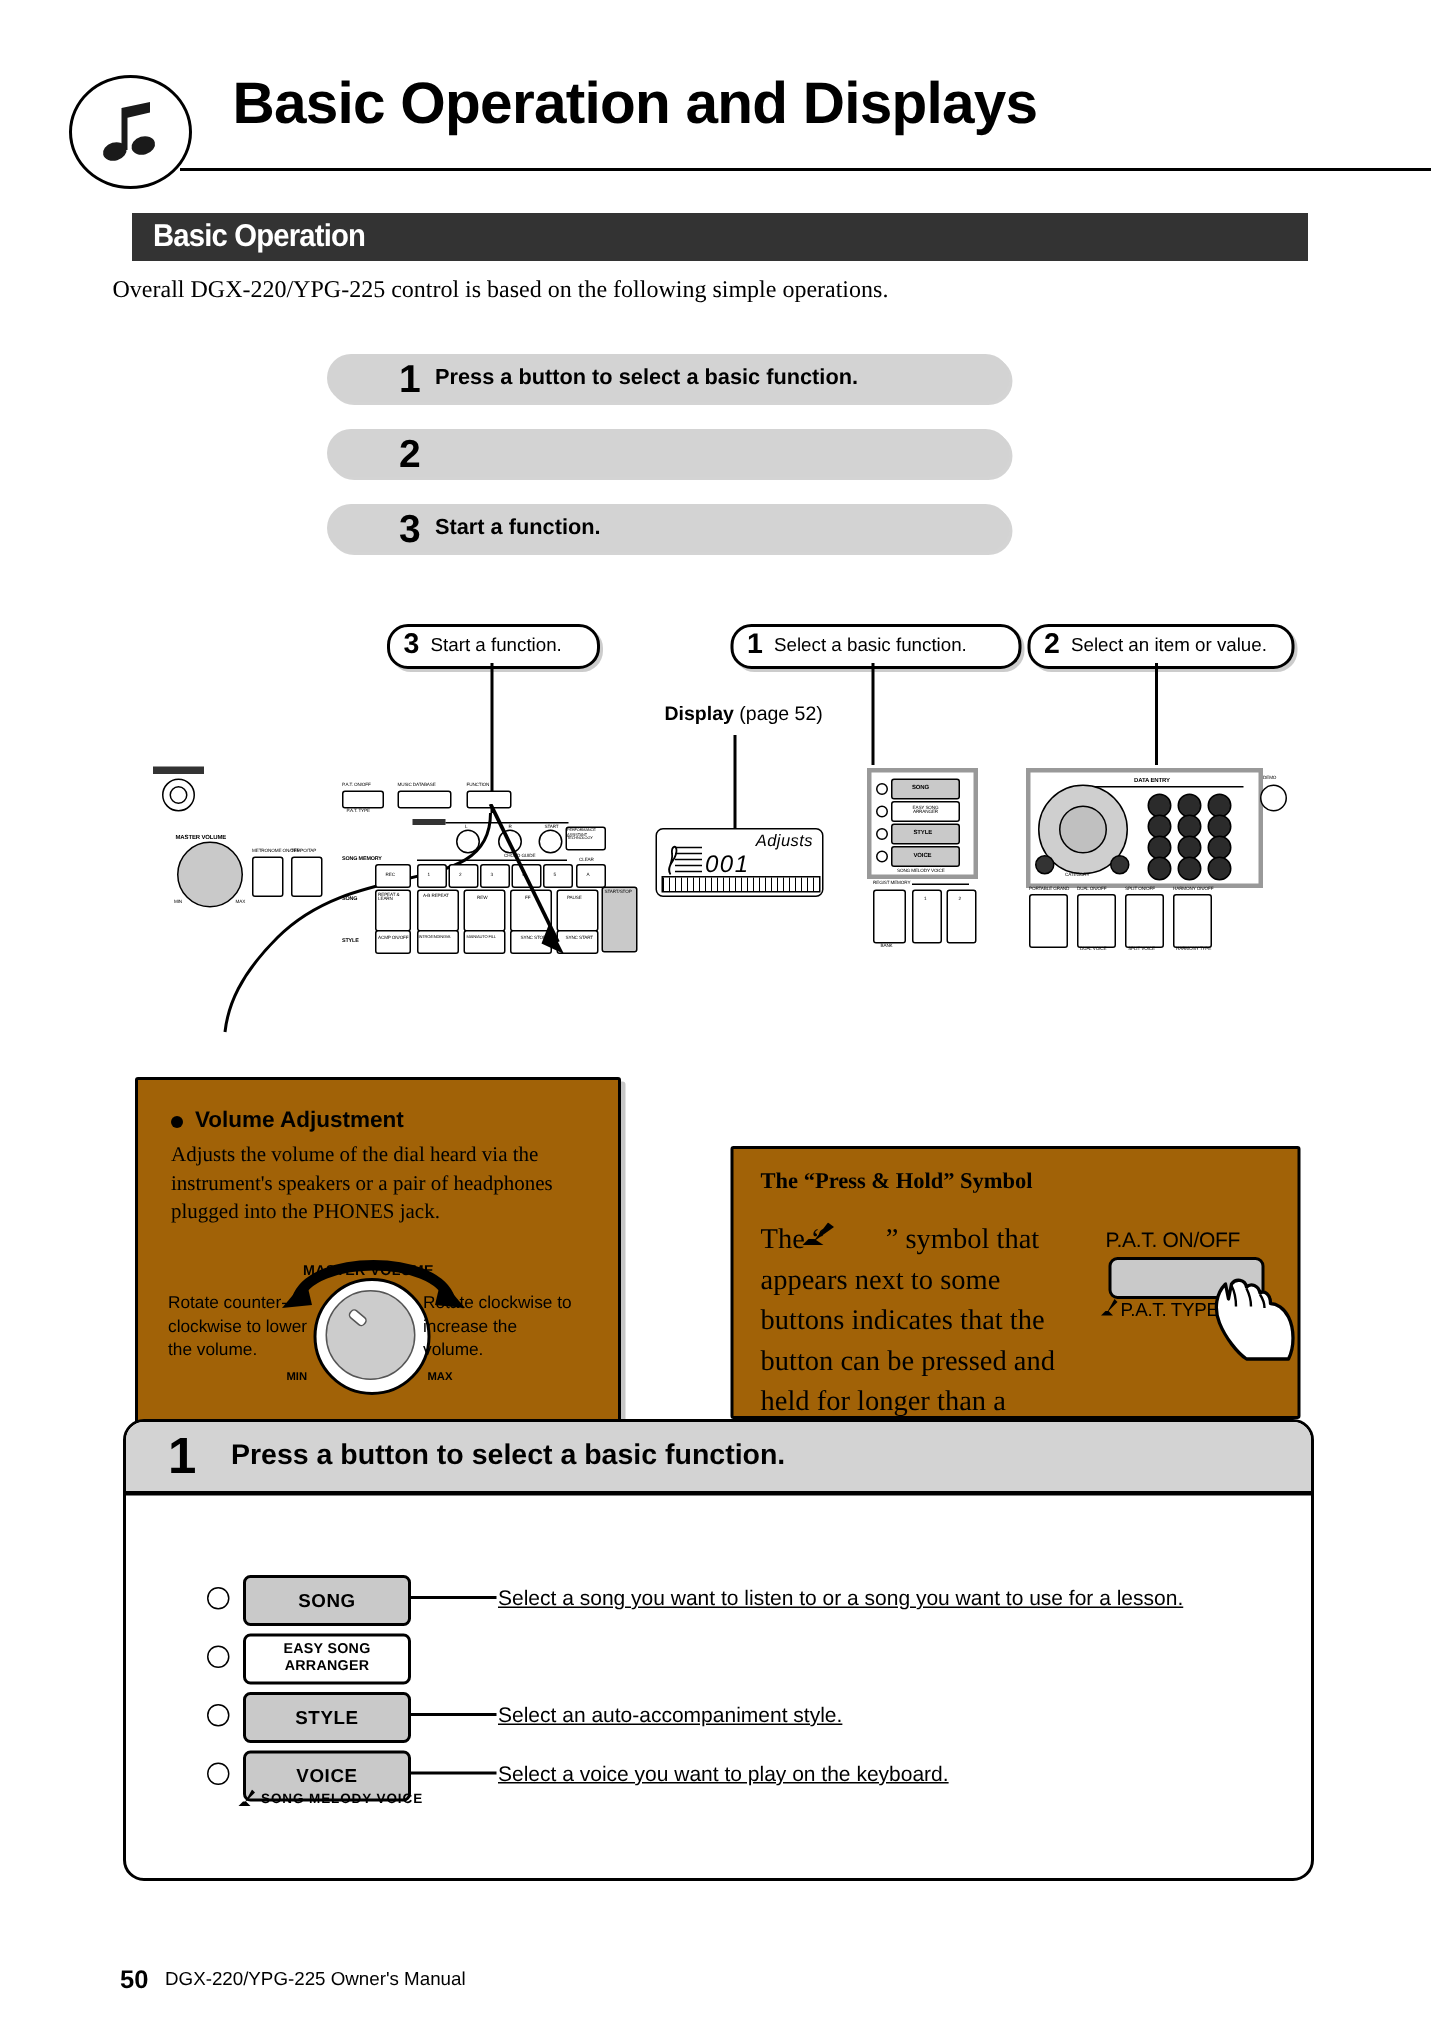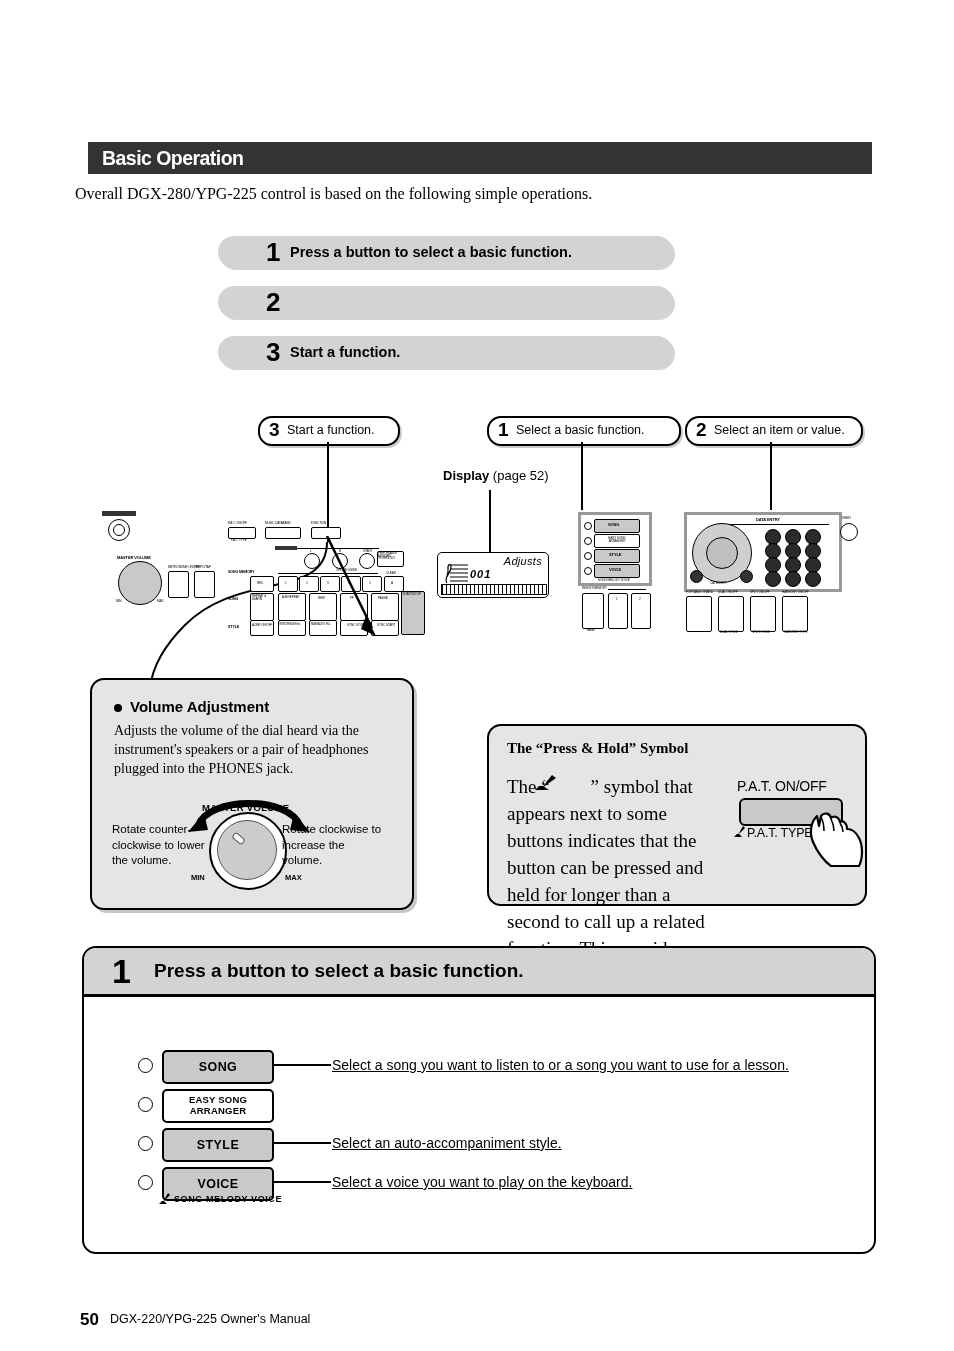--- a/index.html
+++ b/index.html
@@ -54,26 +54,26 @@
   .pa-lbl{position:absolute;font-size:3.1px;letter-spacing:-.1px;white-space:nowrap;color:#000;transform:scale(1);}
   .pa-lbl.b{font-weight:bold;font-size:3.6px;}
   .pa-knob{position:absolute;border:1px solid #000;border-radius:50%;background:#c9c9c9;}
   .pa-circ{position:absolute;border:1px solid #000;border-radius:50%;background:#fff;}
   .pa-line{position:absolute;background:#000;height:1px;}
   .pa-dark{position:absolute;background:#333;}
 
   
   #lcd-wrap{position:absolute;left:437px;top:552px;width:110px;height:44px;border:1.5px solid #000;border-radius:5px;background:#fff;}
   #lcd-voice-name{position:absolute;right:6px;top:2px;font-size:11px;font-family:"Liberation Sans",sans-serif;font-style:italic;letter-spacing:.3px;}
-  #lcd-number{position:absolute;left:32px;top:15px;font-size:11px;font-style:italic;font-weight:bold;letter-spacing:1px;}
+  #lcd-number{position:absolute;left:32px;top:15px;font-size:16px;font-style:italic;font-weight:normal;letter-spacing:1px;}
   #lcd-keys{position:absolute;left:3px;bottom:2px;width:104px;height:9px;border:1px solid #000;background:repeating-linear-gradient(to right,#000 0 1px,#fff 1px 4px);}
   .lcd-staff{position:absolute;left:6px;top:8px;width:26px;height:24px;}
 
   
-  .infobox{position:absolute;border:2px solid #000;border-radius:14px;background:#e5e5e5;box-shadow:3px 3px 0 rgba(0,0,0,.22);}
+  .infobox{position:absolute;border:2px solid #000;border-radius:2px;background:#a16207;box-shadow:3px 3px 0 rgba(0,0,0,.22);margin-top:40px;}
   #volume-box{left:90px;top:678px;width:320px;height:228px;}
   #press-hold-box{left:487px;top:724px;width:376px;height:178px;box-shadow:none;}
 
   #vb-title{position:absolute;left:22px;top:18px;font-size:15px;font-weight:bold;}
   #vb-bullet{position:absolute;left:22px;top:24px;width:8px;height:8px;border-radius:50%;background:#000;}
   #vb-body{position:absolute;left:22px;top:42px;width:272px;font-family:"Liberation Serif",serif;font-size:14px;line-height:1.35;}
   #vb-left{position:absolute;left:20px;top:142px;width:100px;font-size:11.5px;line-height:1.35;}
   #vb-right{position:absolute;left:190px;top:142px;width:100px;font-size:11.5px;line-height:1.35;}
   #vb-mv-label{position:absolute;left:110px;top:122px;font-size:9.5px;font-weight:bold;letter-spacing:.3px;}
   #vb-knob{position:absolute;left:117px;top:132px;width:74px;height:74px;border:2px solid #000;border-radius:50%;background:#fff;}
@@ -109,25 +109,36 @@
 
   
   #footer-pageno{position:absolute;left:80px;top:1310px;font-size:17px;font-weight:bold;}
   #footer-text{position:absolute;left:110px;top:1312px;font-size:12.5px;}
 </style>
 </head>
 <body>
 
 <div class="page">
 
+  <div id="page-header">
+    <div class="note-badge">
+      <svg width="40" height="44" viewBox="0 0 40 44">
+        <path d="M14 34 L14 6 L33 2 L33 9 L18 12.5 L18 34 Z" fill="#1a1a1a"></path>
+        <ellipse cx="9.5" cy="35" rx="8" ry="6" fill="#1a1a1a" transform="rotate(-16 9.5 35)"></ellipse>
+        <ellipse cx="28.5" cy="31" rx="8" ry="6" fill="#1a1a1a" transform="rotate(-16 28.5 31)"></ellipse>
+      </svg>
+    </div>
+    <div class="hdr-rule"></div>
+    <div class="hdr-title">Basic Operation and Displays</div>
+  </div>
 
   <div id="section-bar">
     <div class="lbl">Basic Operation</div>
   </div>
-  <div id="intro-text">Overall DGX-280/YPG-225 control is based on the following simple operations.</div>
+  <div id="intro-text">Overall DGX-220/YPG-225 control is based on the following simple operations.</div>
 
   <div class="pill" id="pill-1">
     <span class="num">1</span>
     <span class="txt">Press a button to select a basic function.</span>
   </div>
   <div class="pill" id="pill-2">
     <span class="num">2</span>
   </div>
   <div class="pill" id="pill-3">
     <span class="num">3</span>

